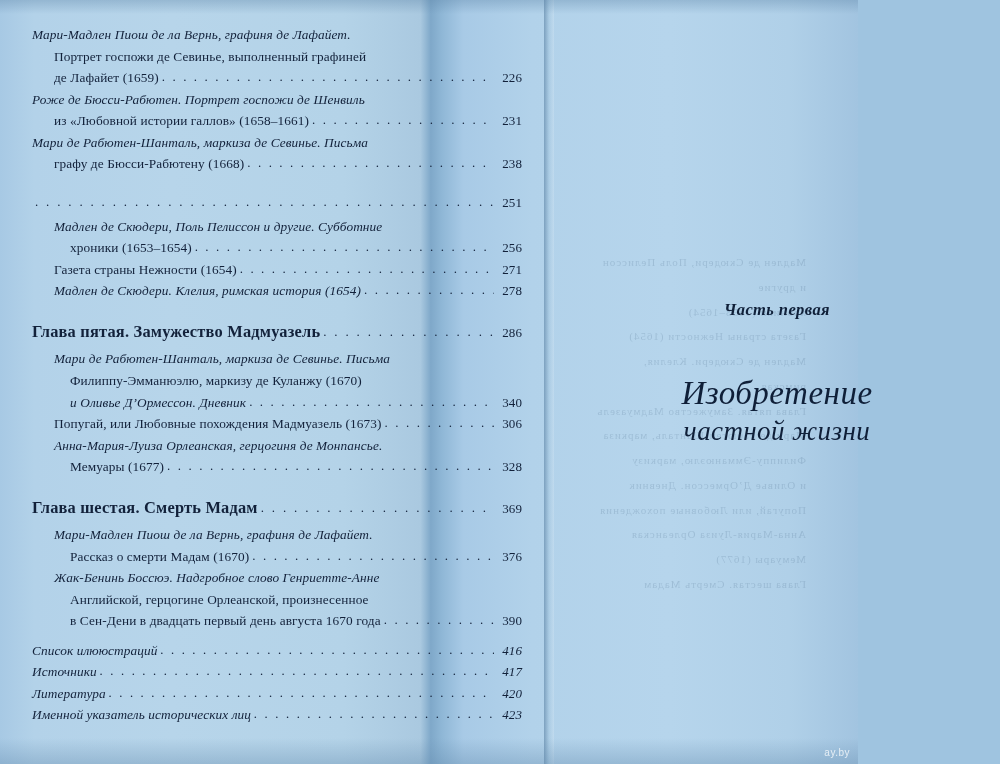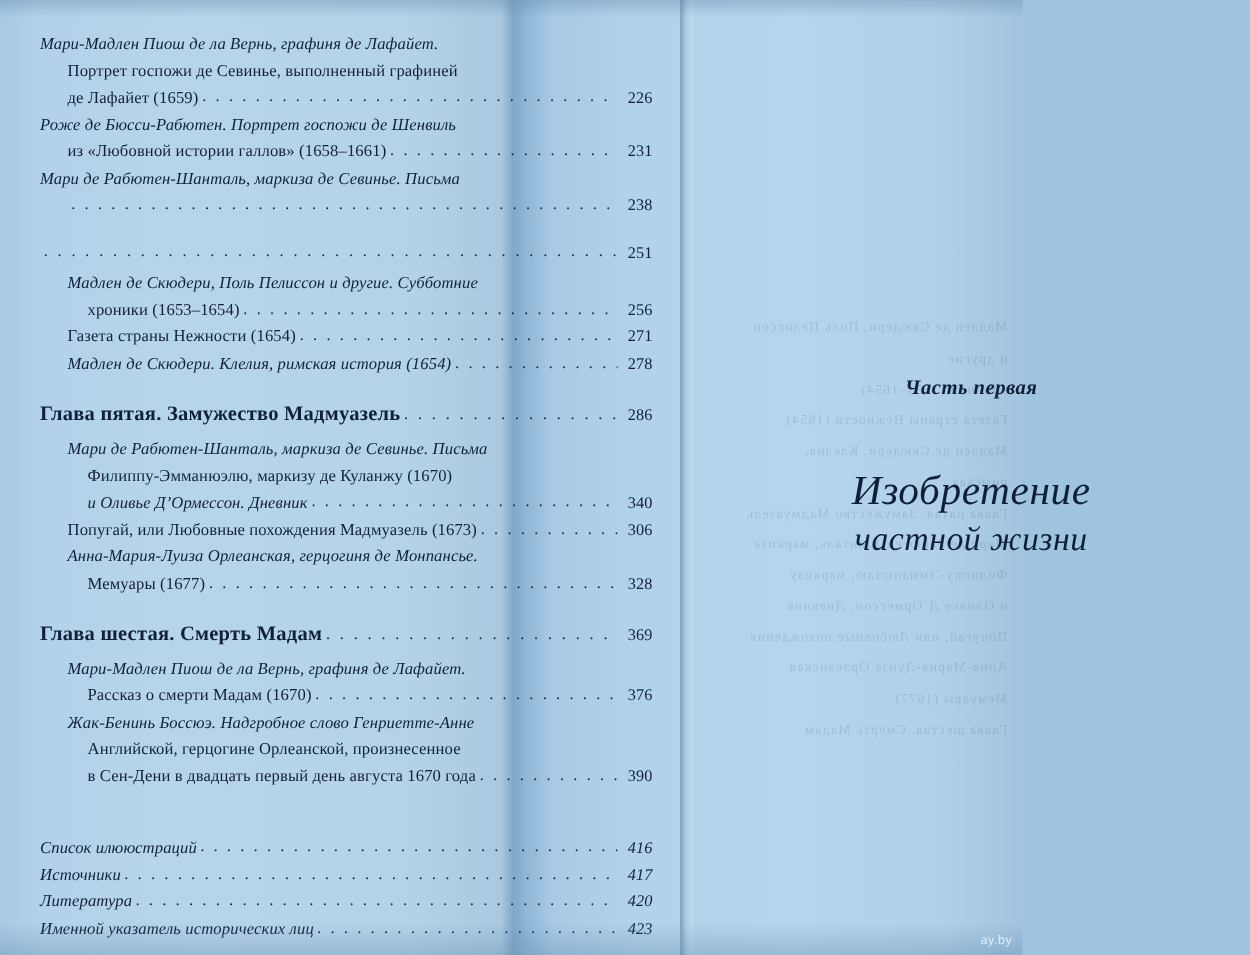--- a/index.html
+++ b/index.html
@@ -23,20 +23,21 @@
         #b7d5ea 20%,
         #b4d3e8 40%,
         #aac9e0 49%,
         #7fa8c9 50.2%,
         #8fb7d6 51.5%,
         #a8cae6 54%,
         #b2d2ea 62%,
         #b6d5ec 78%,
         #b0d0e8 92%,
         #a2c4e0 100%);
+    padding-left: 40px;
   }
   .gutter {
     position: absolute;
     top: 0;
     bottom: 0;
     left: 544px;
     width: 10px;
     background: linear-gradient(90deg, rgba(80,120,155,0.55), rgba(125,165,195,0.15), rgba(255,255,255,0.18));
   }
   .page-left {
@@ -96,21 +97,21 @@
     font-size: 16.4px;
     font-weight: bold;
     letter-spacing: 0.2px;
   }
   .chapter .pg { font-size: 13px; }
   .chapter .leader { letter-spacing: 2.3px; }
   .ind1 { padding-left: 22px; }
   .ind2 { padding-left: 38px; }
   .no-leader .leader { visibility: hidden; }
   .backmatter {
-    margin-top: 36px;
+    margin-top: 8px;
   }
   .backmatter .entry { font-style: italic; }
   .backmatter .entry .txt { font-style: italic; }
 
   .part-block {
     position: absolute;
     left: 0;
     top: 300px;
     width: 446px;
     text-align: center;
@@ -224,20 +225,21 @@
       <div class="entry italic no-leader">
         <div class="row">
           <span class="txt">Мари де Рабютен-Шанталь, маркиза де Севинье. Письма</span>
           <span class="leader">. . . . . . . . . . . . . . . . . . . . . . . . . . . . . . . . . . . . . . . . . . . .</span>
           <span class="pg"></span>
         </div>
       </div>
 
       <div class="entry ind1">
         <div class="row">
+          <span class="txt">графу де Бюсси-Рабютену (1668)</span>
           <span class="leader">. . . . . . . . . . . . . . . . . . . . . . . . . . . . . . . . . . . . . . . . . . . .</span>
           <span class="pg">238</span>
         </div>
       </div>
 
       <div class="entry chapter">
         <div class="row">
           <span class="leader">. . . . . . . . . . . . . . . . . . . . . . . . . . . . . . . . . . . . . . . . . . . .</span>
           <span class="pg">251</span>
         </div>

